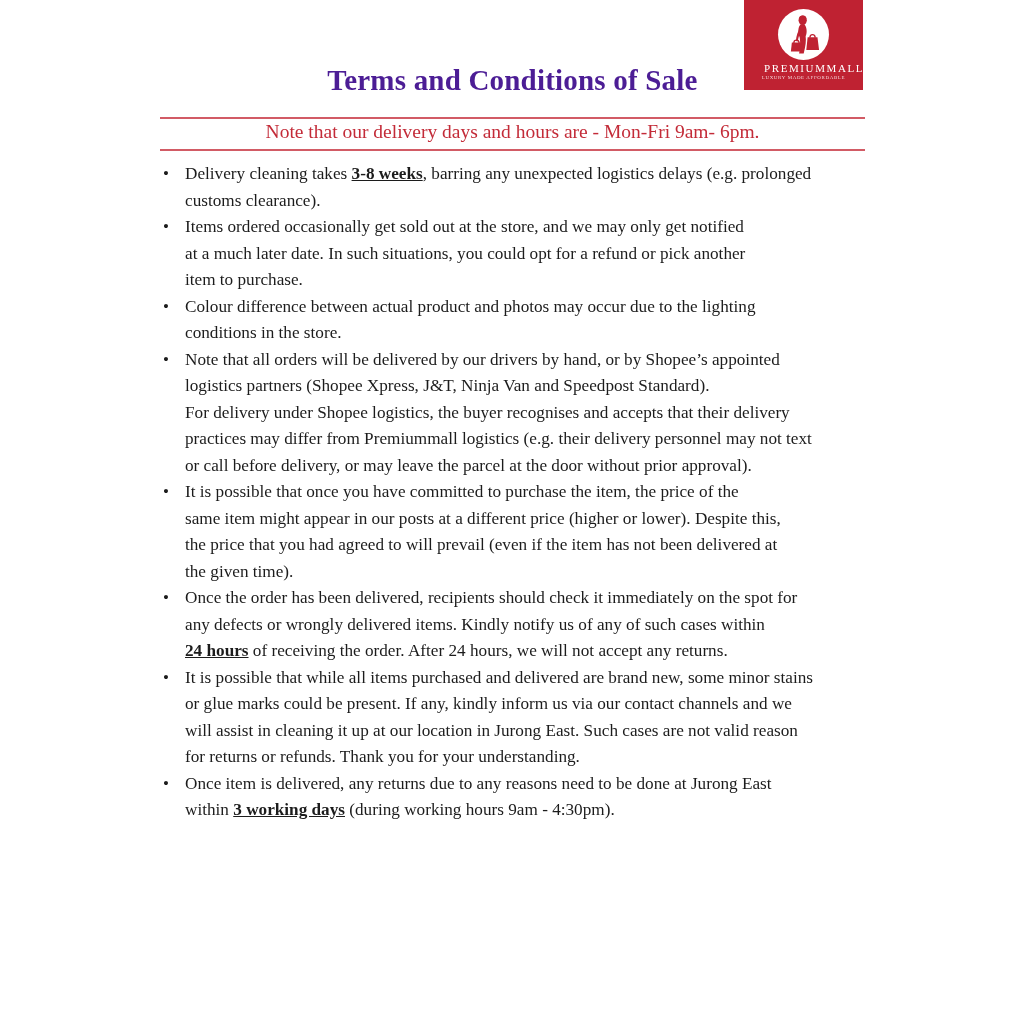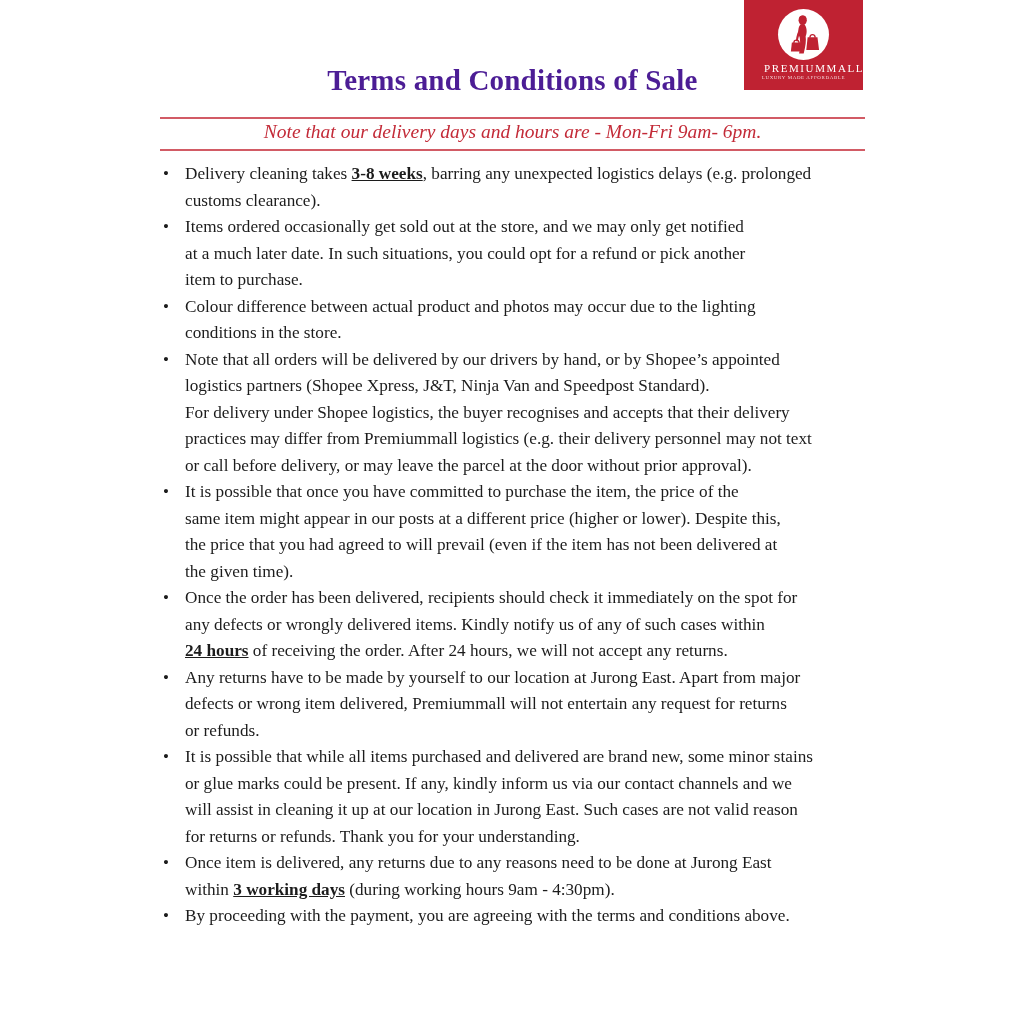--- a/index.html
+++ b/index.html
@@ -45,21 +45,21 @@
   
   .rule {
     position:absolute; left:160px; width:705px; height:0;
     border:none; border-top:2px solid var(--rule-red, #D25B65);
     margin:0;
   }
   .rule-top { top:117px; }
   .rule-bottom { top:149px; }
   .note {
     position:absolute; top:121px; left:160px; width:705px;
-    text-align:center; font-style:italic;
+    text-align:center; 
     font-size:19.5px; color:var(--accent-red, #C32B38);
   }
 
   
   .terms {
     position:absolute; top:161px; left:160px; width:718px;
     margin:0; padding:0; list-style:none;
     font-size:17.2px; line-height:26.5px;
   }
   .terms li {
@@ -123,25 +123,21 @@
 For delivery under Shopee logistics, the buyer recognises and accepts that their delivery
 practices may differ from Premiummall logistics (e.g. their delivery personnel may not text
 or call before delivery, or may leave the parcel at the door without prior approval).</span></li>
       <li><span>It is possible that once you have committed to purchase the item, the price of the
 same item might appear in our posts at a different price (higher or lower). Despite this,
 the price that you had agreed to will prevail (even if the item has not been delivered at
 the given time).</span></li>
       <li><span>Once the order has been delivered, recipients should check it immediately on the spot for
 any defects or wrongly delivered items. Kindly notify us of any of such cases within
 </span><span class="bold">24 hours</span><span> of receiving the order. After 24 hours, we will not accept any returns.</span></li>
-      <li><span>Any returns have to be made by yourself to our location at Jurong East. Apart from major
-defects or wrong item delivered, Premiummall will not entertain any request for returns
-or refunds.</span></li>
       <li><span>It is possible that while all items purchased and delivered are brand new, some minor stains
 or glue marks could be present. If any, kindly inform us via our contact channels and we
 will assist in cleaning it up at our location in Jurong East. Such cases are not valid reason
 for returns or refunds. Thank you for your understanding.</span></li>
       <li><span>Once item is delivered, any returns due to any reasons need to be done at Jurong East
 within </span><span class="bold">3 working days</span><span> (during working hours 9am - 4:30pm).</span></li>
-      <li><span>By proceeding with the payment, you are agreeing with the terms and conditions above.</span></li>
     </ul>
 
 </div>
 
 </body></html>

